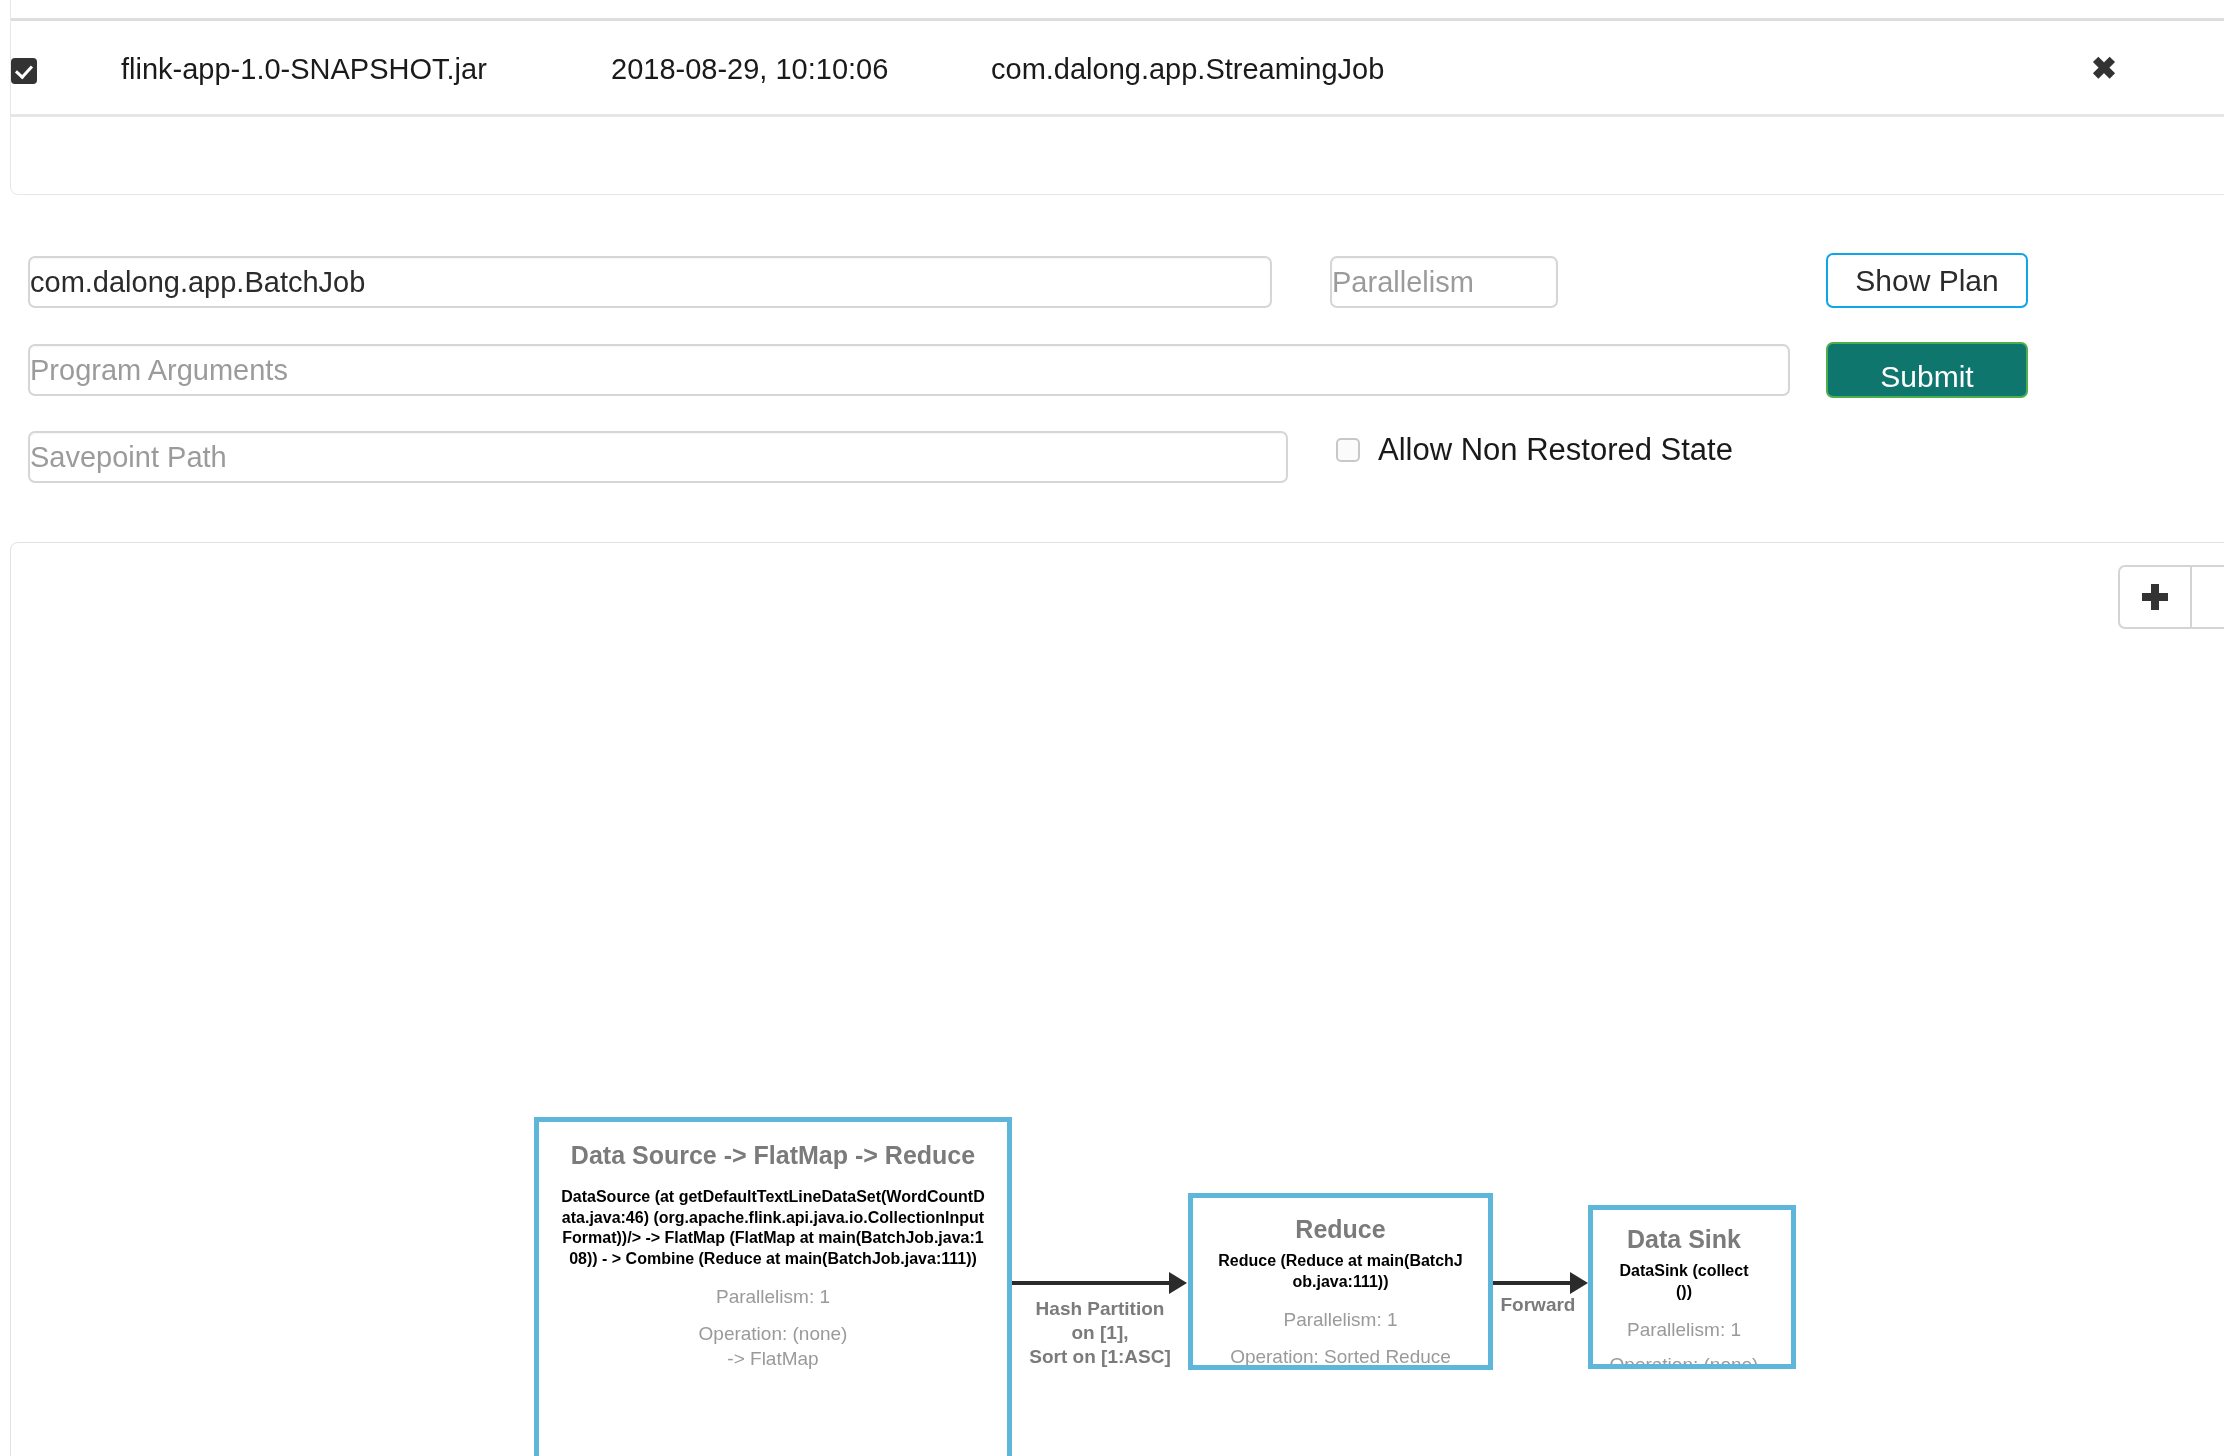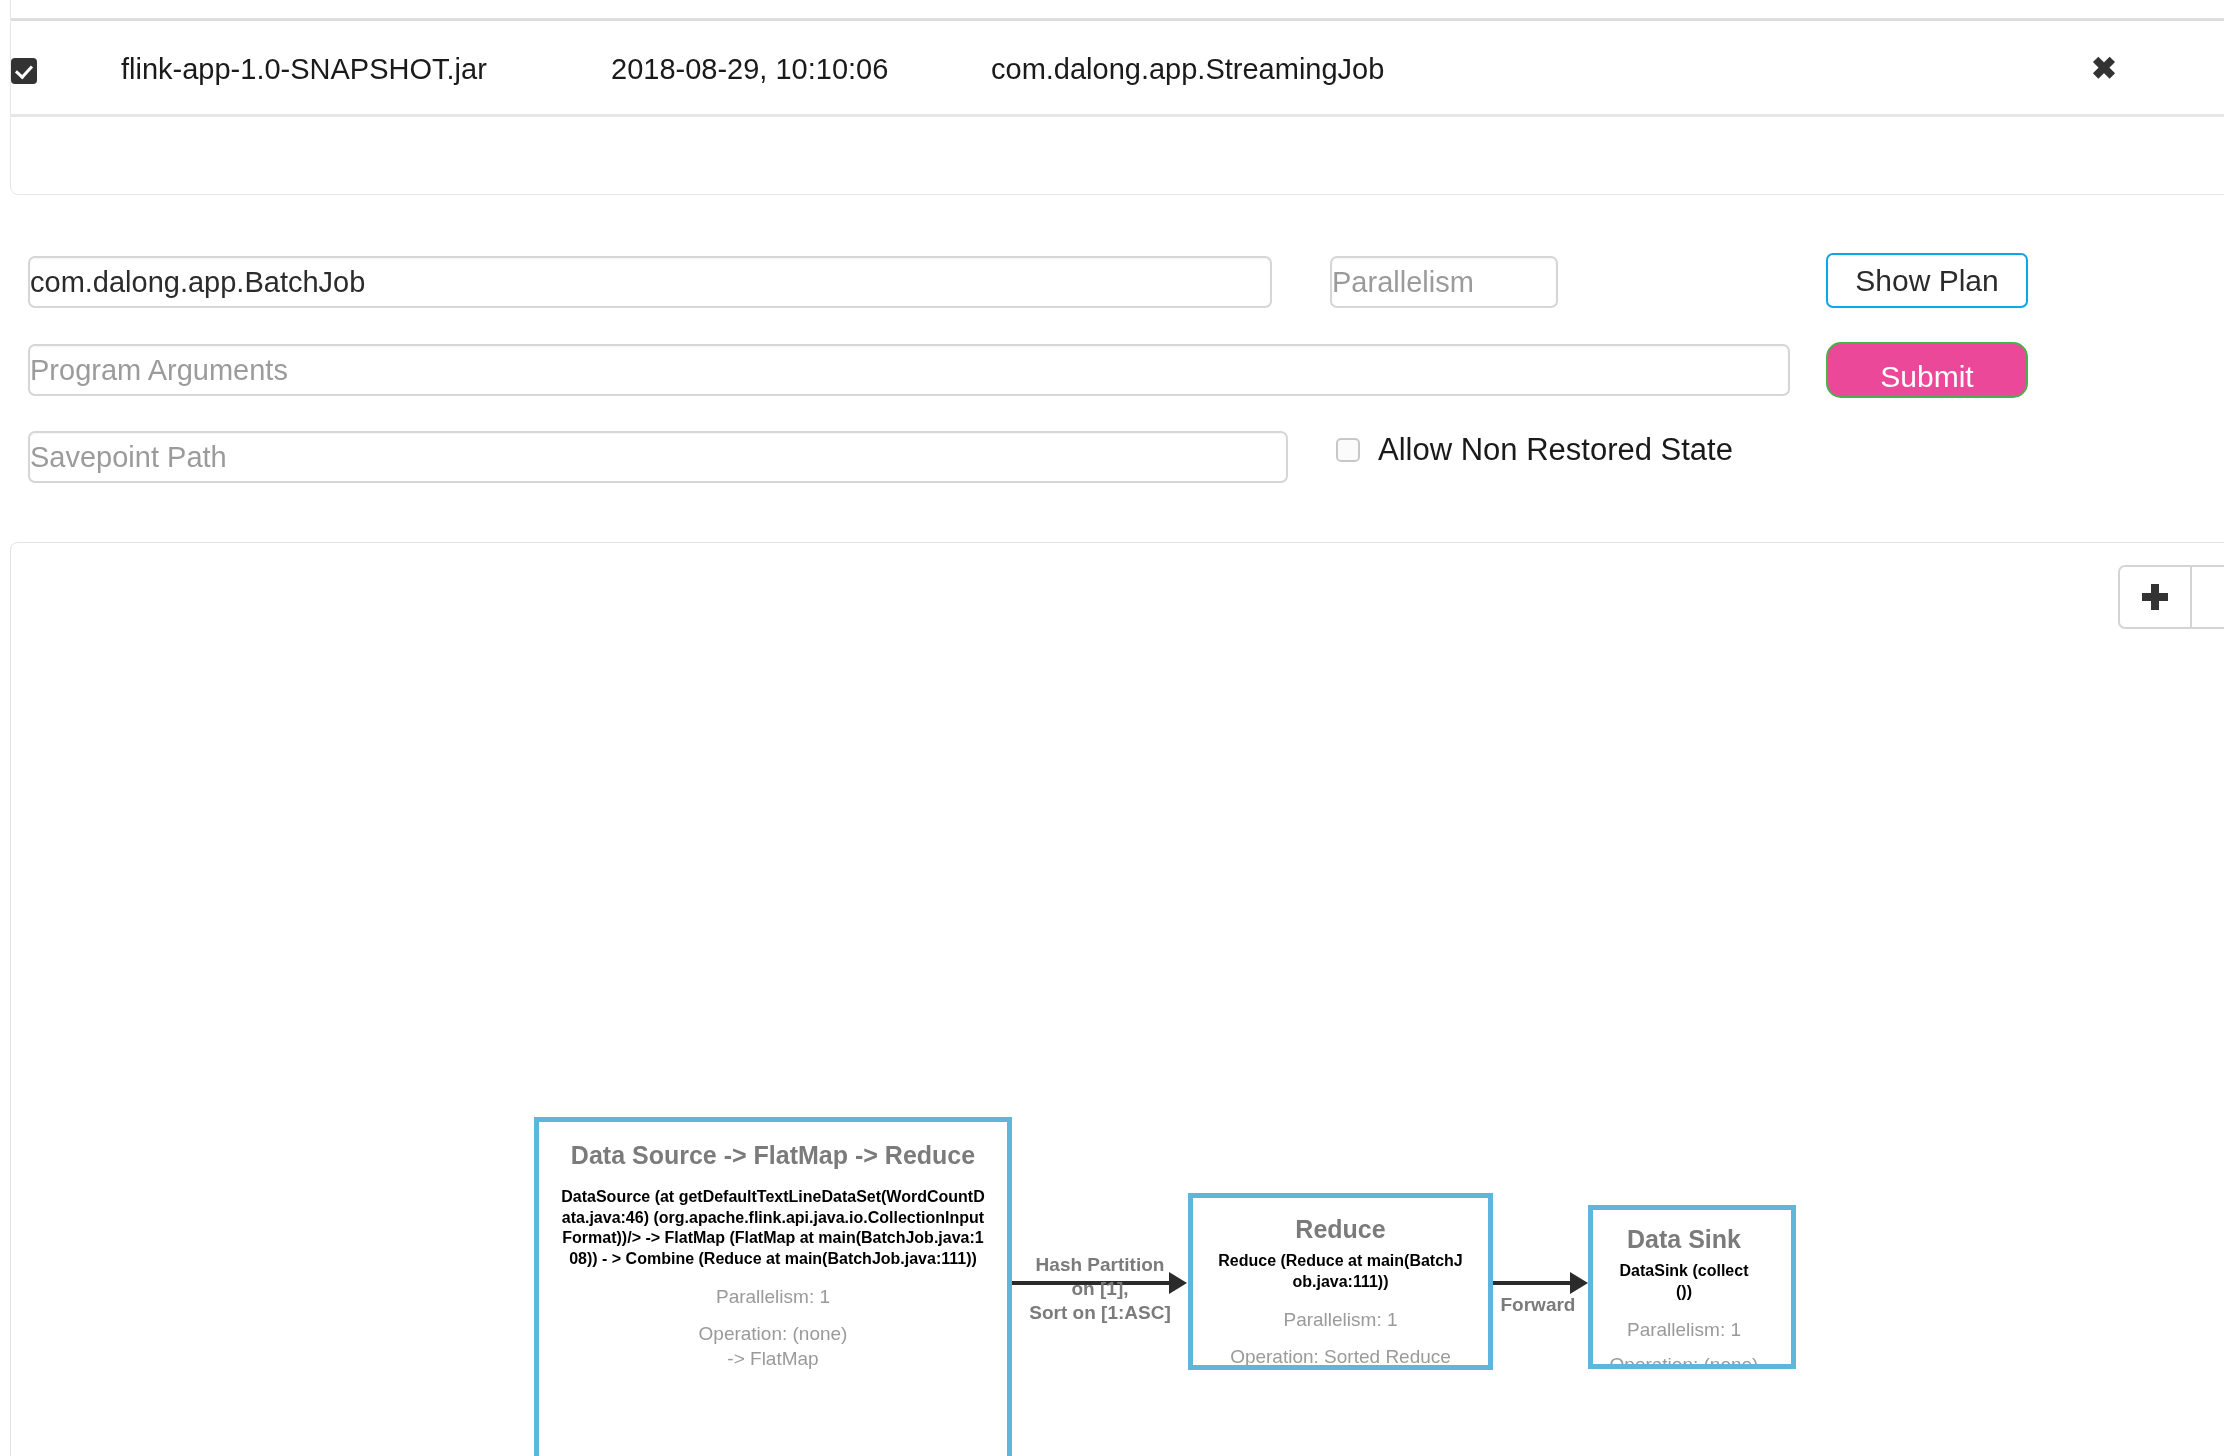--- a/index.html
+++ b/index.html
@@ -131,23 +131,23 @@
     font-family: "Liberation Sans", sans-serif;
     font-size: 30px;
     color: #2b2b2b;
     cursor: pointer;
     padding: 0;
   }
   #submit-button {
     position: absolute;
     left: 1826px; top: 342px;
     width: 202px; height: 56px;
-    background: #ec4899;
+    background: #0f766e;
     border: 2px solid #4cae4c;
-    border-radius: 15px;
+    border-radius: 7px;
     font-family: "Liberation Sans", sans-serif;
     font-size: 30px;
     color: #ffffff;
     cursor: pointer;
     padding: 16px;
   }
 
   #allow-non-restored-wrap {
     position: absolute;
     left: 1336px; top: 432px;
@@ -280,21 +280,21 @@
     color: #7b7b7b;
     font-weight: bold;
     font-size: 19px;
     line-height: 1.25;
     text-align: center;
     white-space: pre-line;
   }
 
   #edge1-line  { left: 1012px; top: 1281px; width: 158px; }
   #edge1-arrow { left: 1169px; top: 1272px; }
-  #edge1-label { left: 1025px; top: 1253px; width: 150px; }
+  #edge1-label { left: 1025px; top: 1297px; width: 150px; }
 
   #edge2-line  { left: 1493px; top: 1281px; width: 78px; }
   #edge2-arrow { left: 1570px; top: 1272px; }
   #edge2-label { left: 1498px; top: 1293px; width: 80px; }
 </style>
 </head>
 <body>
 
 <div id="jars-panel">
   <table id="jars-table">

